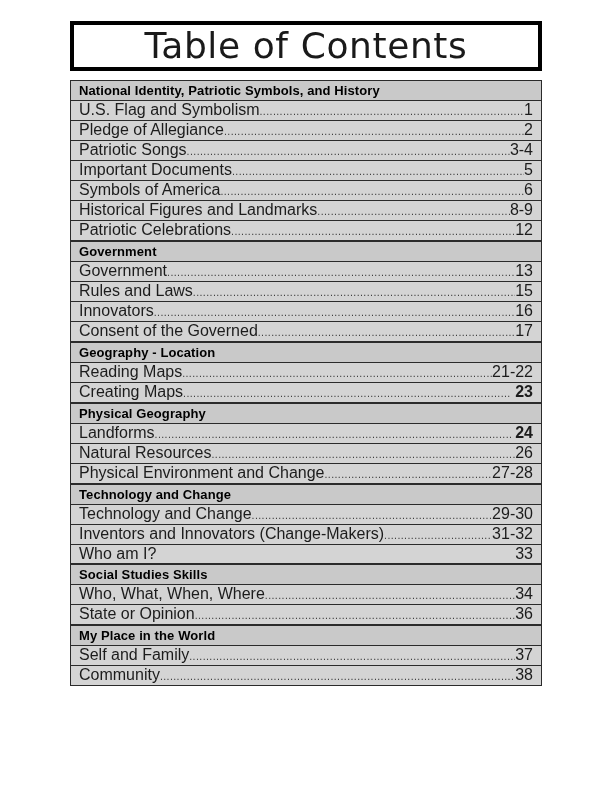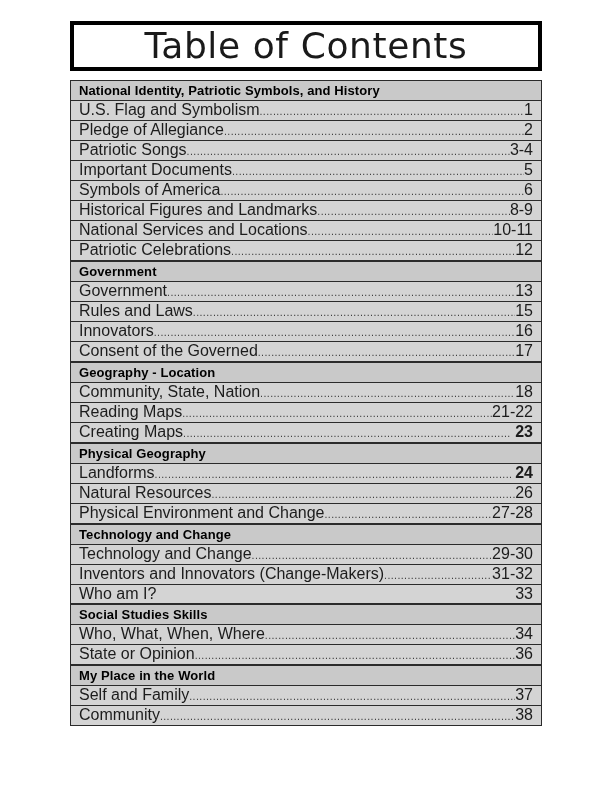--- a/index.html
+++ b/index.html
@@ -140,25 +140,20 @@
           <span class="etitle">Symbols of America</span>
           <span class="leader"></span>
           <span class="pageno">6</span>
         </div>
         <div class="entry">
           <span class="etitle">Historical Figures and Landmarks</span>
           <span class="leader"></span>
           <span class="pageno">8-9</span>
         </div>
         <div class="entry">
-          <span class="etitle">National Services and Locations</span>
-          <span class="leader"></span>
-          <span class="pageno">10-11</span>
-        </div>
-        <div class="entry">
           <span class="etitle">Patriotic Celebrations</span>
           <span class="leader"></span>
           <span class="pageno">12</span>
         </div>
       </div>
       <div class="section">
         <div class="section-head">Government</div>
         <div class="entry">
           <span class="etitle">Government</span>
           <span class="leader"></span>
@@ -175,25 +170,20 @@
           <span class="pageno">16</span>
         </div>
         <div class="entry">
           <span class="etitle">Consent of the Governed</span>
           <span class="leader"></span>
           <span class="pageno">17</span>
         </div>
       </div>
       <div class="section">
         <div class="section-head">Geography - Location</div>
-        <div class="entry">
-          <span class="etitle">Community, State, Nation</span>
-          <span class="leader"></span>
-          <span class="pageno">18</span>
-        </div>
         <div class="entry">
           <span class="etitle">Reading Maps</span>
           <span class="leader"></span>
           <span class="pageno">21-22</span>
         </div>
         <div class="entry gapnum">
           <span class="etitle">Creating Maps</span>
           <span class="leader"></span>
           <span class="pageno">23</span>
         </div>

